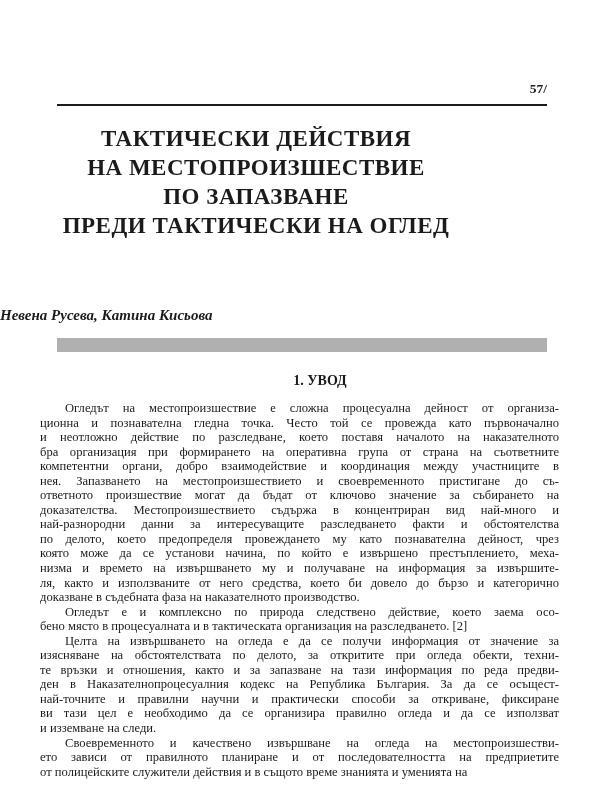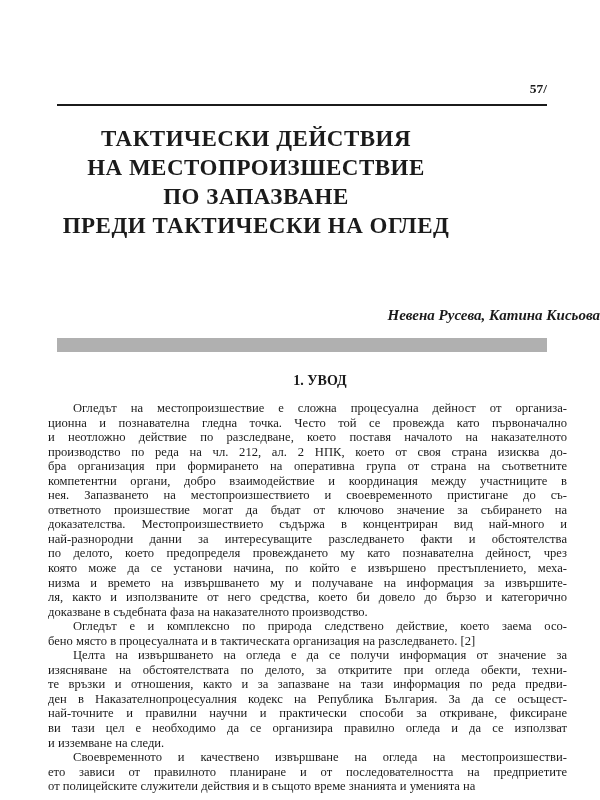--- a/index.html
+++ b/index.html
@@ -41,21 +41,21 @@
     font-weight: bold;
     font-size: 23px;
     line-height: 29px;
     letter-spacing: 0.5px;
   }
   .authors-line {
     position: absolute;
     top: 263px;
     left: 0;
     width: 600px;
-    text-align: right;
+    text-align: left;
     font-weight: bold;
     font-style: italic;
     font-size: 15px;
   }
   .divider-bar {
     position: absolute;
     top: 294px;
     left: 57px;
     width: 490px;
     height: 14px;
@@ -66,21 +66,21 @@
     left: 0;
     width: 600px;
     text-align: center;
     font-weight: bold;
     font-size: 14px;
     padding-left: 20px;
   }
   .body-text {
     position: absolute;
     top: 357px;
-    left: 48px;
+    left: 40px;
     width: 519px;
     font-size: 12.6px;
     line-height: 14.55px;
   }
   .text-line {
     text-align: justify;
     text-align-last: justify;
     white-space: nowrap;
   }
   .text-line.first {
@@ -110,21 +110,20 @@
 
   <div class="divider-bar" style="background: rgb(176, 176, 176);"></div>
 
   <div class="section-heading">1. УВОД</div>
 
   <div class="body-text">
       <div>
         <div class="text-line first">Огледът на местопроизшествие е сложна процесуална дейност от организа-</div>
         <div class="text-line">ционна и познавателна гледна точка. Често той се провежда като първоначално</div>
         <div class="text-line">и неотложно действие по разследване, което поставя началото на наказателното</div>
-        <div class="text-line">производство по реда на чл. 212, ал. 2 НПК, което от своя страна изисква до-</div>
         <div class="text-line">бра организация при формирането на оперативна група от страна на съответните</div>
         <div class="text-line">компетентни органи, добро взаимодействие и координация между участниците в</div>
         <div class="text-line">нея. Запазването на местопроизшествието и своевременното пристигане до съ-</div>
         <div class="text-line">ответното произшествие могат да бъдат от ключово значение за събирането на</div>
         <div class="text-line">доказателства. Местопроизшествието съдържа в концентриран вид най-много и</div>
         <div class="text-line">най-разнородни данни за интересуващите разследването факти и обстоятелства</div>
         <div class="text-line">по делото, което предопределя провеждането му като познавателна дейност, чрез</div>
         <div class="text-line">която може да се установи начина, по който е извършено престъплението, меха-</div>
         <div class="text-line">низма и времето на извършването му и получаване на информация за извършите-</div>
         <div class="text-line">ля, както и използваните от него средства, което би довело до бързо и категорично</div>

